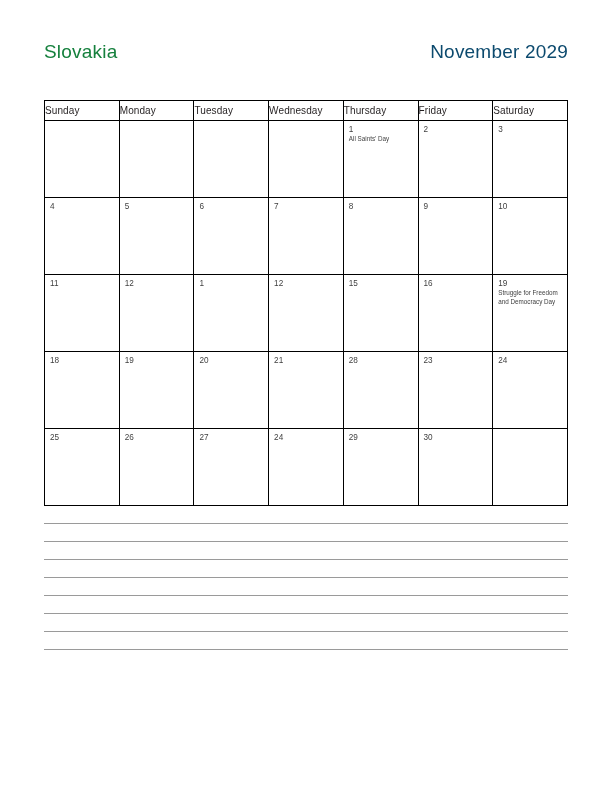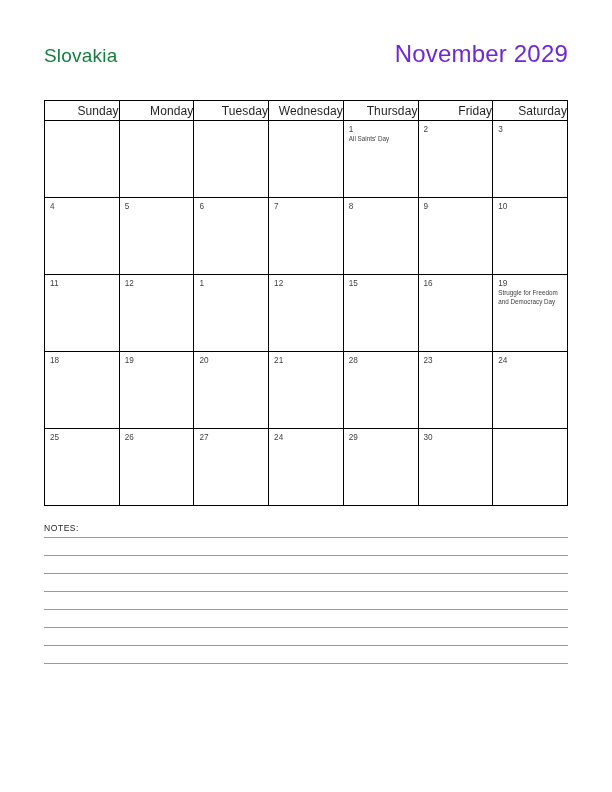--- a/index.html
+++ b/index.html
@@ -36,45 +36,45 @@
     box-sizing: content-box;
   }
   .country {
     font-size: 19px;
     font-weight: 400;
     letter-spacing: 0.2px;
     color: #15803d;
     line-height: 1;
   }
   .monthyear {
-    font-size: 24px;
+    font-size: 19px;
     font-weight: 400;
     letter-spacing: 0.2px;
-    color: #6d28d9;
+    color: #0c4a6e;
     line-height: 1;
     text-align: center;
   }
 
   
   .calendar {
     margin-top: 12px;
     width: 524px;
     border-collapse: collapse;
     table-layout: fixed;
   }
   .calendar th, .calendar td {
     border: 1px solid #000000;
     padding: 0;
   }
   .calendar th {
     height: 19px;
-    font-size: 12px;
+    font-size: 10px;
     font-weight: 400;
     color: #231f20;
-    text-align: right;
+    text-align: left;
     vertical-align: middle;
     letter-spacing: 0.1px;
   }
   .calendar td {
     height: 76px;
     vertical-align: top;
   }
   .cell {
     padding: 4px 4px 0 5px;
     height: 100%;
@@ -336,21 +336,20 @@
             </div>
           </td>
           <td>
             <div class="cell"></div>
           </td>
         </tr>
       </tbody>
   </table>
 
   <div class="notes">
-    <span class="notes-label">NOTES:</span>
     <div id="notes-lines">
         <div class="notes-line"></div>
         <div class="notes-line"></div>
         <div class="notes-line"></div>
         <div class="notes-line"></div>
         <div class="notes-line"></div>
         <div class="notes-line"></div>
         <div class="notes-line"></div>
         <div class="notes-line"></div>
       </div>

